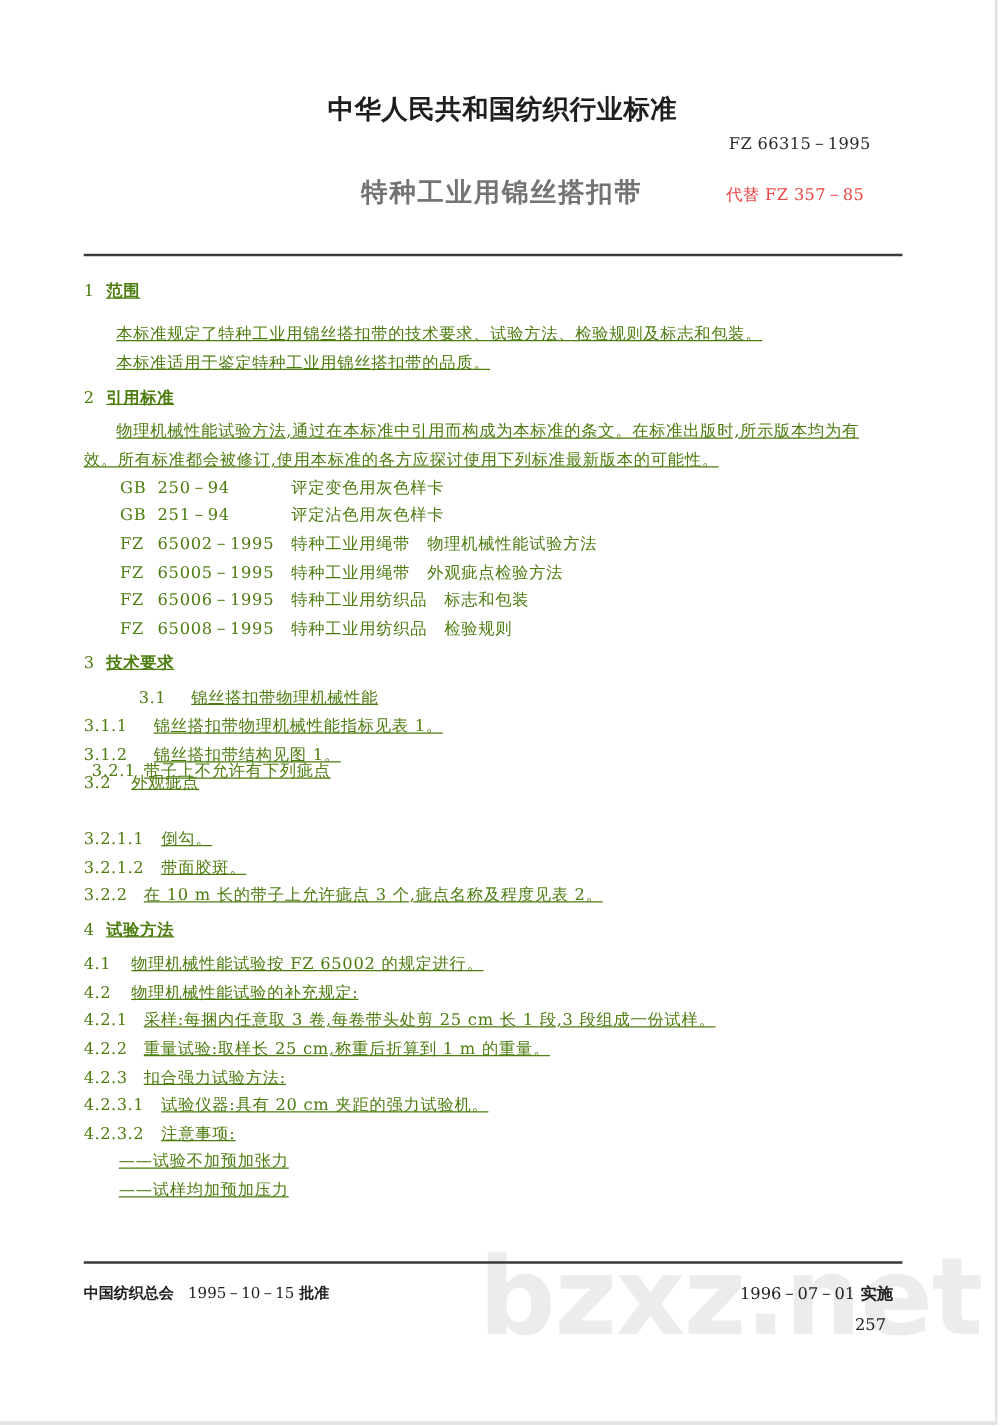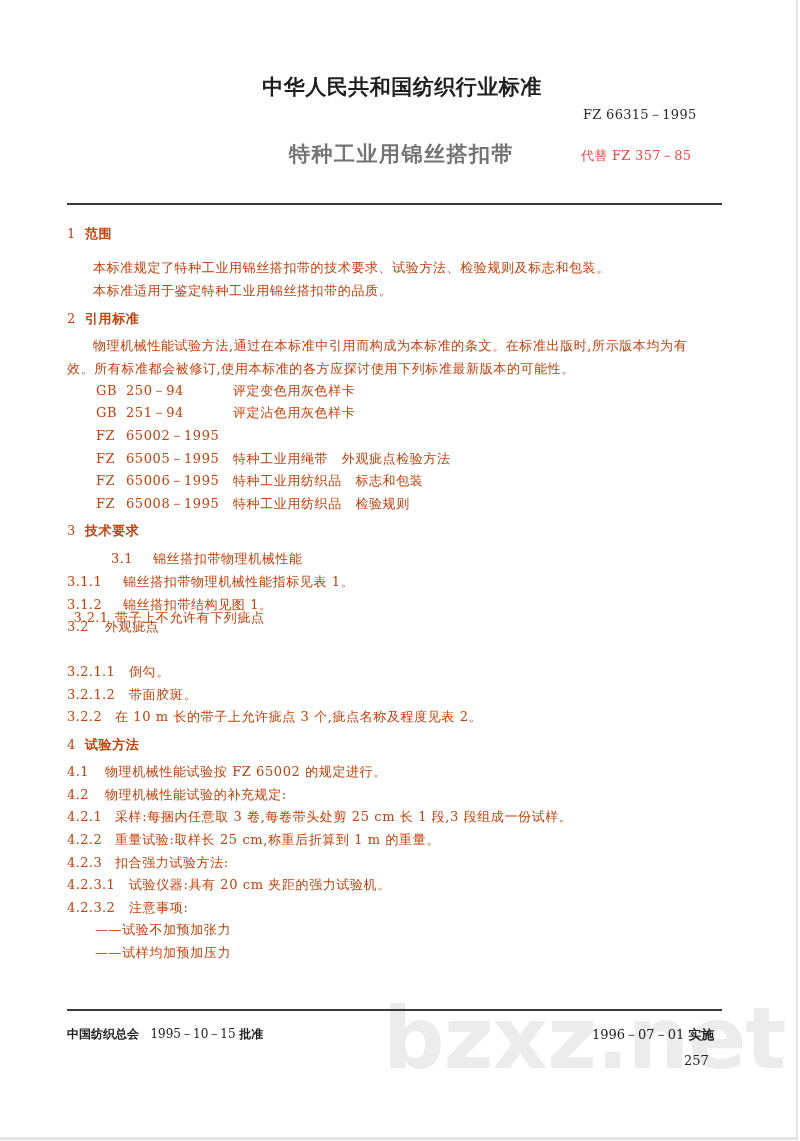--- a/index.html
+++ b/index.html
@@ -66,21 +66,22 @@
     }
     .rule-top { left: 67px; top: 203px; width: 655px; }
     .rule-bottom { left: 67px; top: 1009px; width: 655px; }
 
     .txt {
       position: absolute;
       white-space: nowrap;
       font-size: 13px;
       line-height: 16px;
       letter-spacing: 0.6px;
-      color: #c2410c;
+      color: #4d7c0f;
+      text-decoration: underline;
     }
     .h1 {
       font-family: "DejaVu Sans", "Liberation Sans", sans-serif;
       font-weight: bold;
       font-size: 13px;
     }
     .h1 .num {
       font-family: "DejaVu Serif", "Liberation Serif", serif;
       font-weight: normal;
       display: inline-block;
@@ -160,20 +161,21 @@
   <span class="ref-title">评定变色用灰色样卡</span>
 </div>
 <div class="txt ref-row fg" style="left:96px; top:405px; width:600px; height:16px;">
   <span class="ref-prefix">GB</span>
   <span class="ref-num">251－94</span>
   <span class="ref-title">评定沾色用灰色样卡</span>
 </div>
 <div class="txt ref-row fg" style="left:96px; top:428px; width:600px; height:16px;">
   <span class="ref-prefix">FZ</span>
   <span class="ref-num">65002－1995</span>
+  <span class="ref-title">特种工业用绳带　物理机械性能试验方法</span>
 </div>
 <div class="txt ref-row fg" style="left:96px; top:451px; width:600px; height:16px;">
   <span class="ref-prefix">FZ</span>
   <span class="ref-num">65005－1995</span>
   <span class="ref-title">特种工业用绳带　外观疵点检验方法</span>
 </div>
 <div class="txt ref-row fg" style="left:96px; top:473px; width:600px; height:16px;">
   <span class="ref-prefix">FZ</span>
   <span class="ref-num">65006－1995</span>
   <span class="ref-title">特种工业用纺织品　标志和包装</span>

